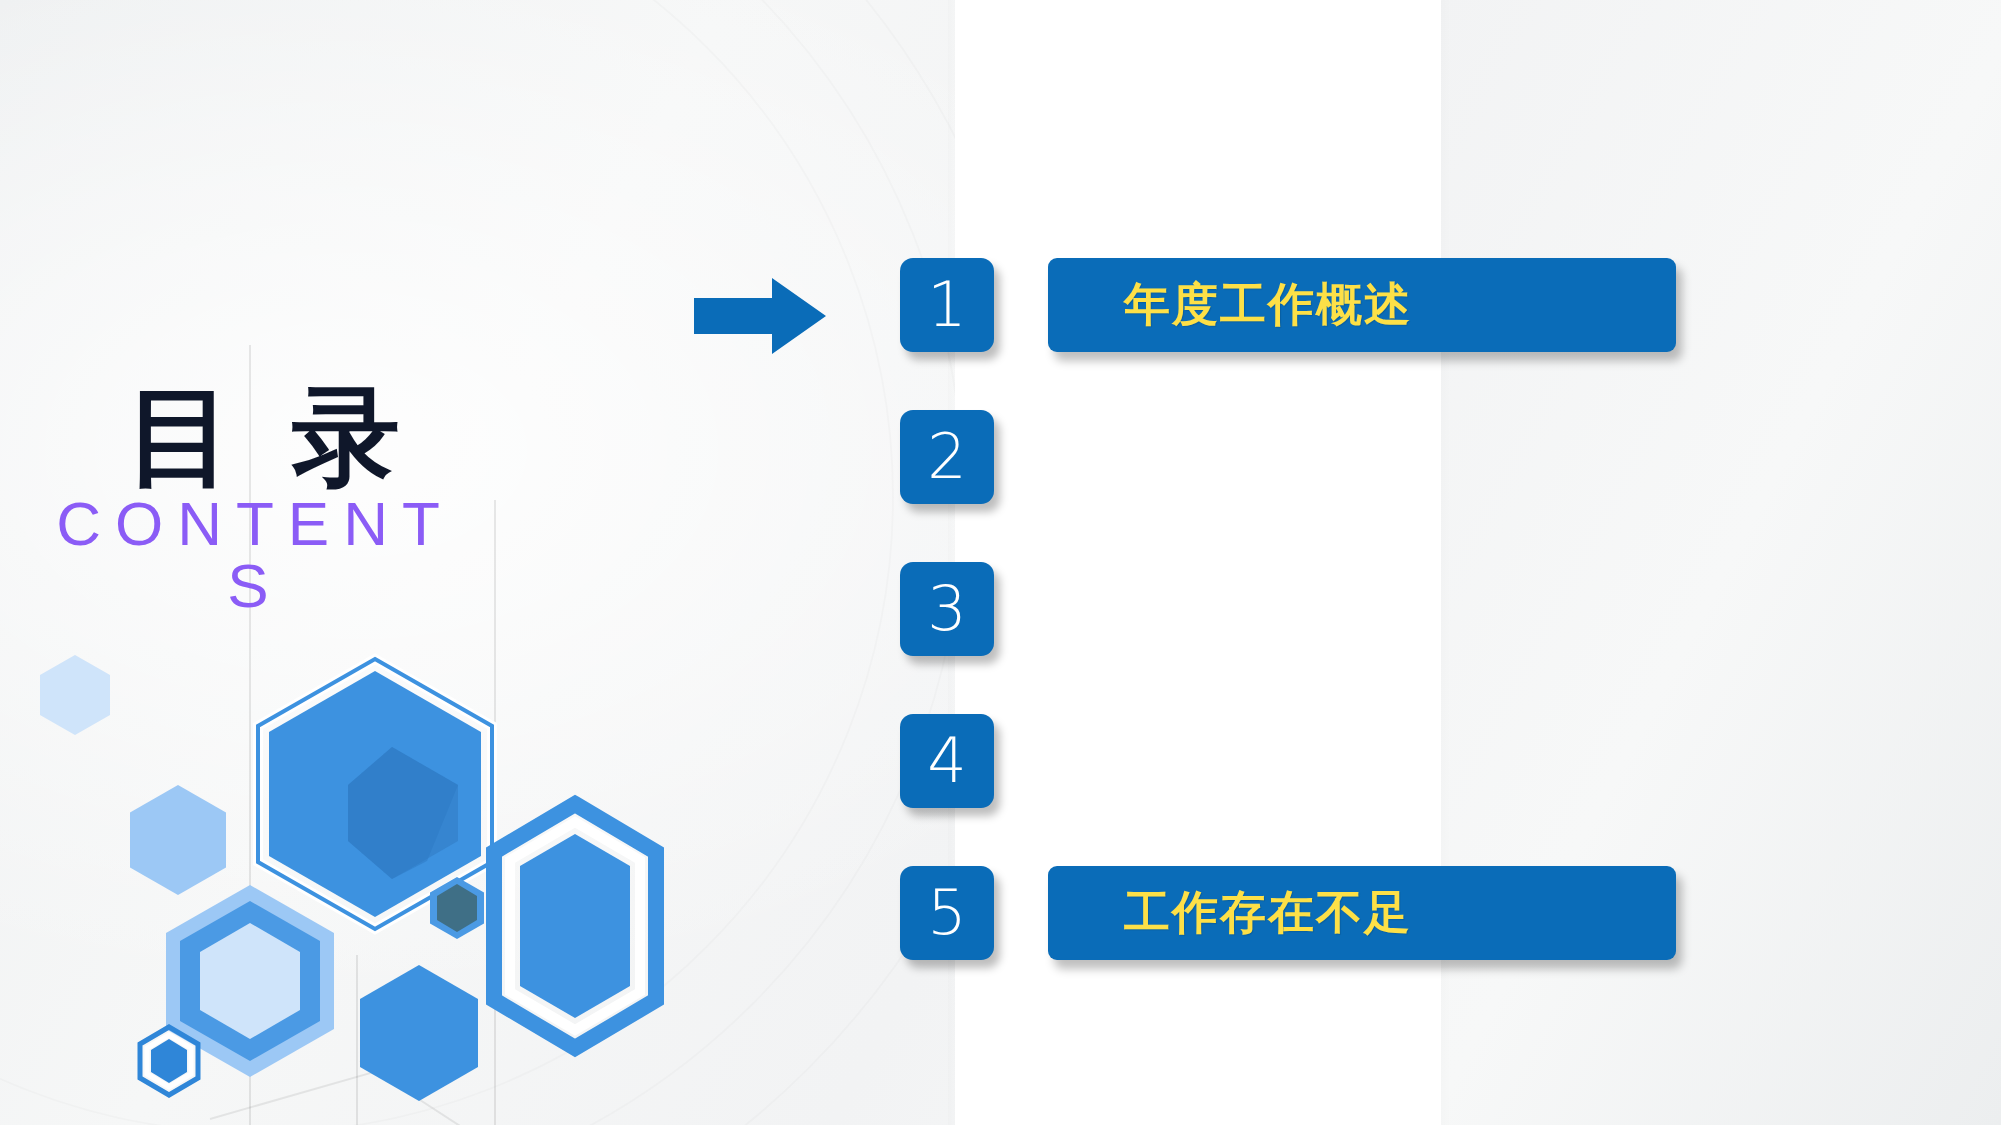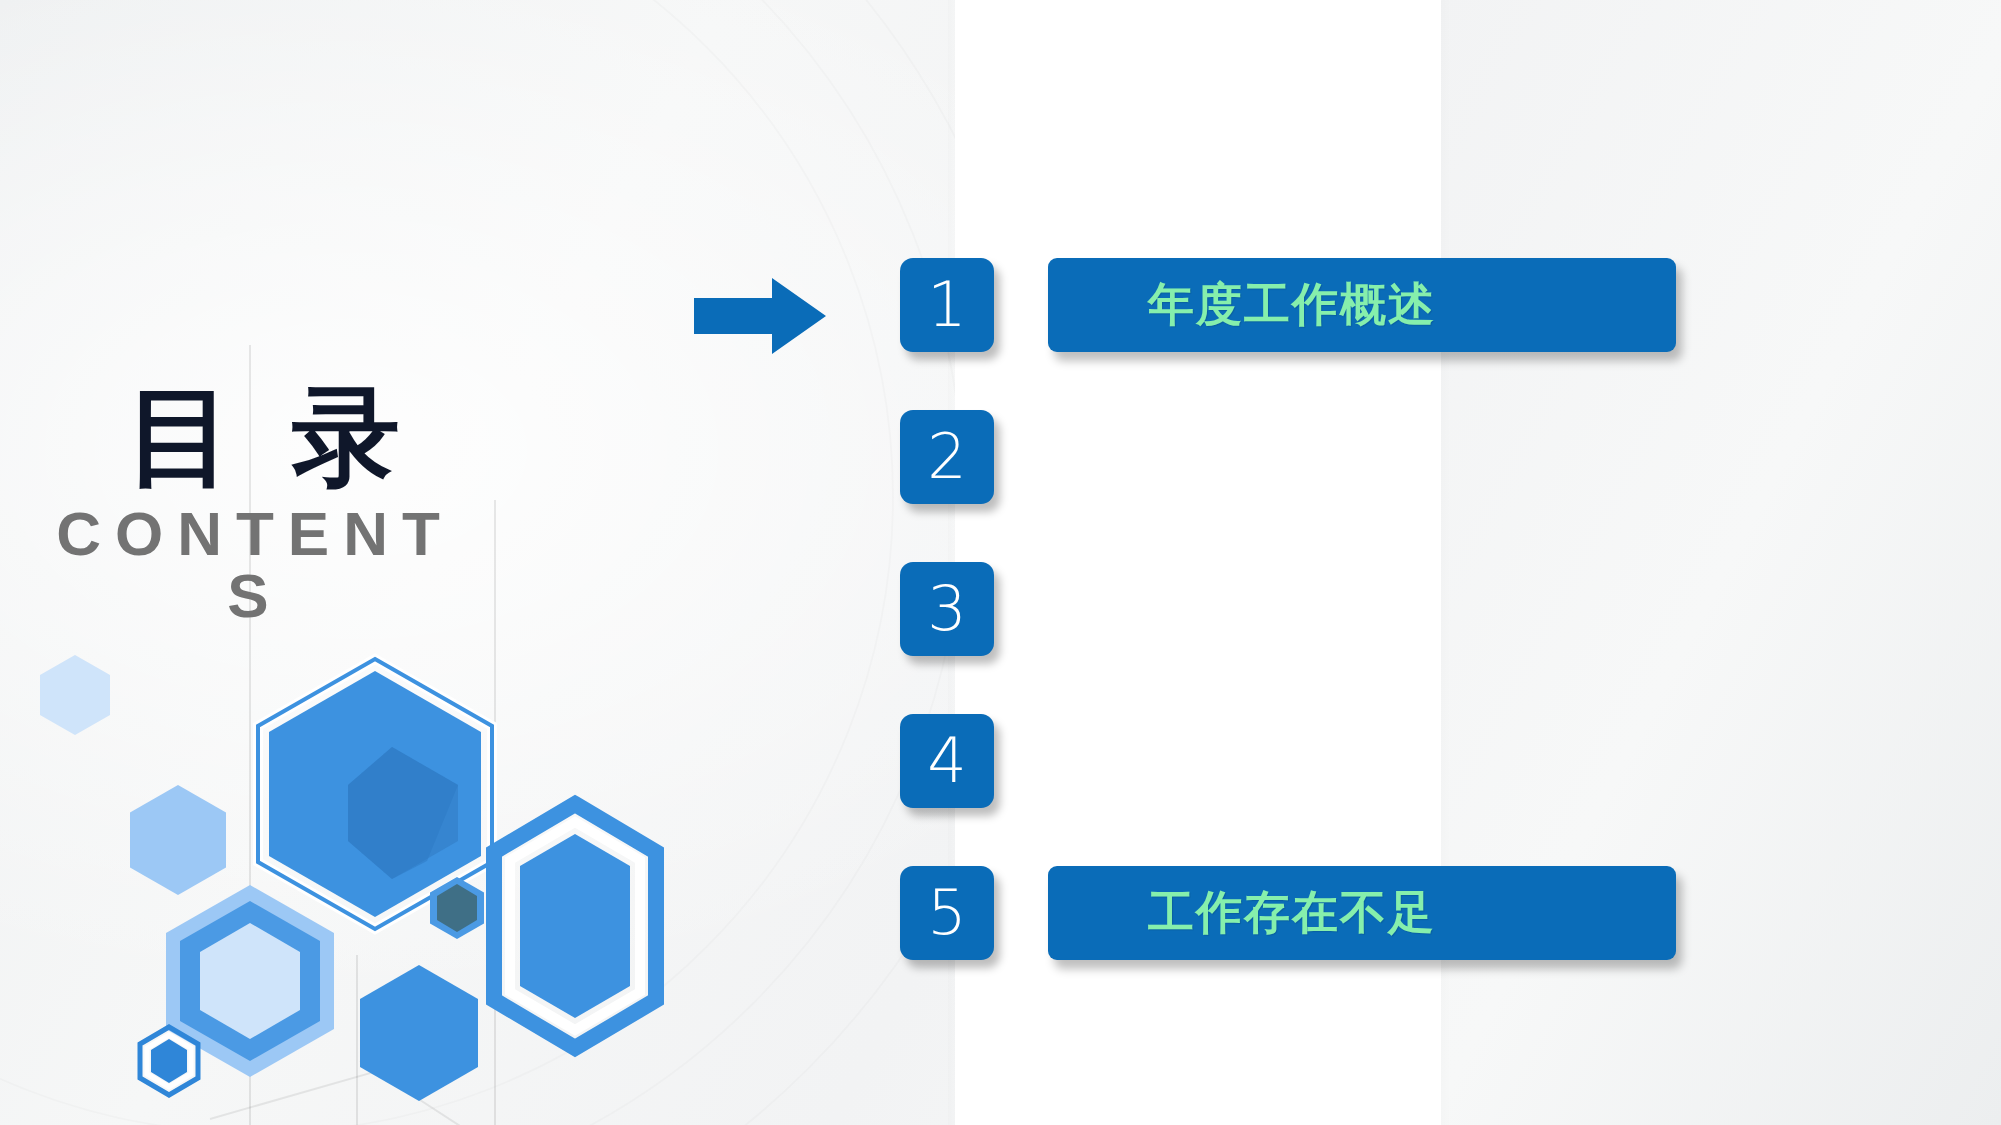--- a/index.html
+++ b/index.html
@@ -84,28 +84,27 @@
     font-size: 108px;
     font-weight: bold;
     color: #0f172a;
     letter-spacing: 14px;
     text-align: center;
     line-height: 1.05;
     margin-left: 40px;
   }
   .title-en {
     font-size: 62px;
-    font-weight: bold;
-    color: #737373;
+    font-weight: normal;
+    color: #8b5cf6;
     letter-spacing: 14px;
     text-align: center;
     line-height: 1.0;
     width: 400px;
     margin-left: 55px;
-    margin-top: 10px;
     word-break: break-all;
   }
 
   
   .hex {
     position: absolute;
   }
   .hex svg { display: block; overflow: visible; }
 
   
@@ -158,25 +157,25 @@
     top: 0;
     width: 628px;
     height: 94px;
     background: #0a6cb8;
     border-radius: 9px;
     box-shadow: 6px 9px 10px rgba(0,0,0,0.25);
     display: flex;
     align-items: center;
   }
   .bar span {
-    color: #86efac;
+    color: #fde047;
     font-size: 46px;
     font-weight: bold;
     letter-spacing: 2px;
-    margin-left: 100px;
+    margin-left: 76px;
     text-shadow: 1px 1px 1px rgba(0,0,0,0.12);
   }
 </style>
 </head>
 <body>
 
 <div class="slide">
 
   <div class="bg-sheen"></div>
   <div class="bg-arc a1"></div>

